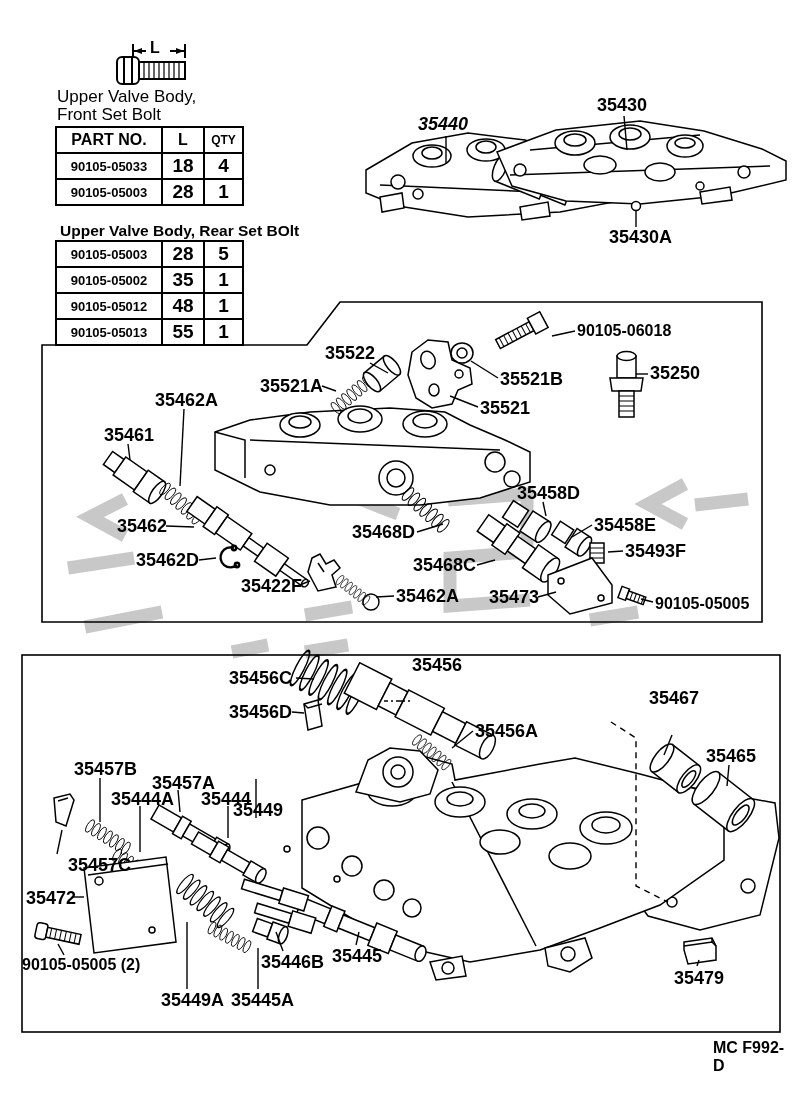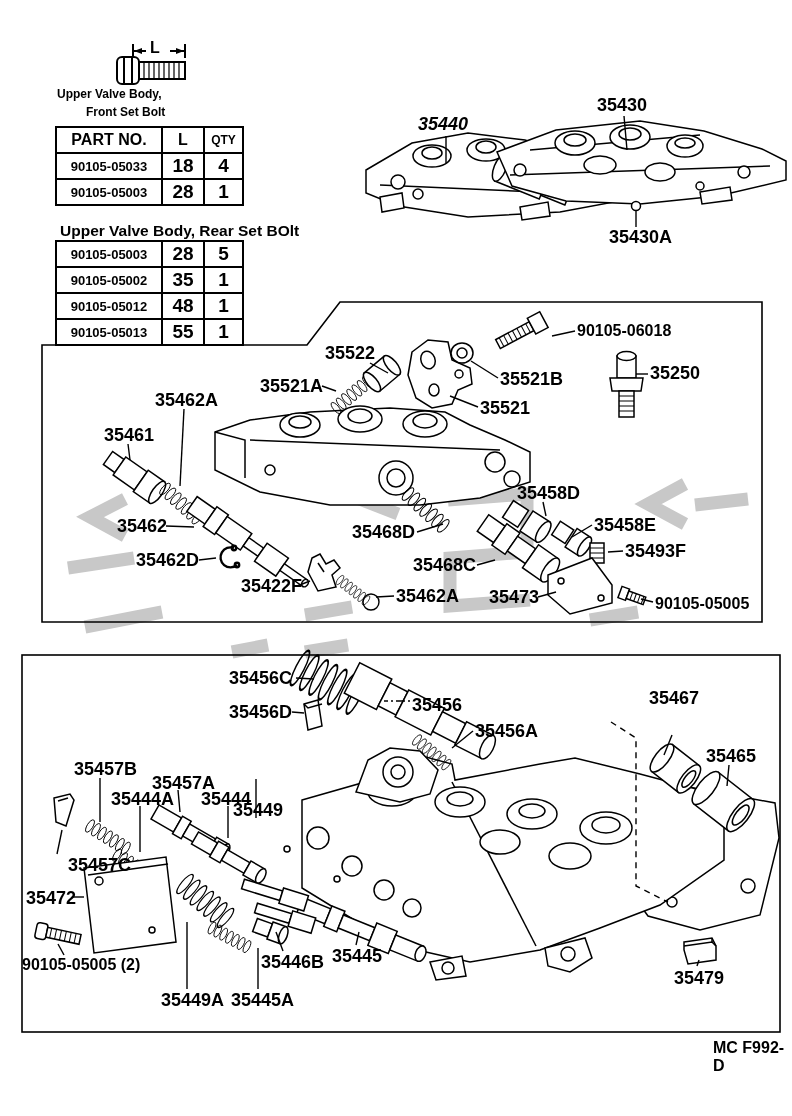--- a/index.html
+++ b/index.html
@@ -2,21 +2,21 @@
 <html><head>
 <meta charset="utf-8">
 <style>
   html,body{margin:0;padding:0;background:#fff;}
   .stage{position:relative;width:792px;height:1116px;background:#ffffff;overflow:hidden;
          font-family:"Liberation Sans", sans-serif;color:#000;}
   svg{position:absolute;left:0;top:0;}
   .plabel{position:absolute;font-weight:bold;font-size:18px;line-height:1;white-space:nowrap;
           letter-spacing:0px;color:#000;}
   .plabel.small{font-size:16px;}
-  .hdg{position:absolute;font-weight:bold;font-size:12px;line-height:1.1;white-space:nowrap;}
+  .hdg{position:absolute;font-weight:normal;font-size:17px;line-height:1.1;white-space:nowrap;}
   .hdg2{position:absolute;font-weight:bold;font-size:15.5px;white-space:nowrap;}
   .dimL{position:absolute;font-weight:bold;font-size:16px;}
   table.tbl{position:absolute;border-collapse:collapse;table-layout:fixed;}
   table.tbl td{border:2px solid #000;text-align:center;font-weight:bold;padding:0;
                height:24px;overflow:hidden;}
   td.c-part{width:104px;font-size:13px;}
   td.c-num{width:40px;font-size:19px;}
   td.c-qty{width:37px;font-size:19px;}
   td.h-part{font-size:16px;border-radius:9px;}
   td.h-l{font-size:16px;}
@@ -476,21 +476,21 @@
     <line x1="697" y1="966" x2="699" y2="960"></line>
     <g stroke-dasharray="6,5">
       <polyline points="611,722 636,738 636,886 668,902"></polyline>
     </g>
   </g>
 </svg>
 
 <span class="dimL" style="left:150px;top:39px;">L</span>
 
 <div class="hdg" style="left:57px;top:88px;">Upper Valve Body,</div>
-<div class="hdg" style="left:57px;top:106px;margin-left:29px;">Front Set Bolt</div>
+<div class="hdg" style="left:57px;top:106px;">Front Set Bolt</div>
 
 <table class="tbl" style="left:55px;top:126px;">
   <tbody>
         <tr>
     <td class="c-part h-part">PART NO.</td>
     <td class="c-num h-l">L</td>
     <td class="c-qty h-qty">QTY</td>
   </tr>
   <tr>
     <td class="c-part">90105-05033</td>
@@ -548,21 +548,21 @@
 <span class="plabel" style="left:241px;top:577px;">35422F</span>
 <span class="plabel" style="left:396px;top:587px;">35462A</span>
 <span class="plabel" style="left:352px;top:523px;">35468D</span>
 <span class="plabel" style="left:517px;top:484px;">35458D</span>
 <span class="plabel" style="left:594px;top:516px;">35458E</span>
 <span class="plabel" style="left:625px;top:542px;">35493F</span>
 <span class="plabel" style="left:413px;top:556px;">35468C</span>
 <span class="plabel" style="left:489px;top:588px;">35473</span>
 <span class="plabel small" style="left:655px;top:596px;">90105-05005</span>
 <span class="plabel" style="left:229px;top:669px;">35456C</span>
-<span class="plabel" style="left:412px;top:696px;">35456</span>
+<span class="plabel" style="left:412px;top:656px;">35456</span>
 <span class="plabel" style="left:229px;top:703px;">35456D</span>
 <span class="plabel" style="left:475px;top:722px;">35456A</span>
 <span class="plabel" style="left:649px;top:689px;">35467</span>
 <span class="plabel" style="left:706px;top:747px;">35465</span>
 <span class="plabel" style="left:74px;top:760px;">35457B</span>
 <span class="plabel" style="left:152px;top:774px;">35457A</span>
 <span class="plabel" style="left:233px;top:761px;margin-top:40px;">35449</span>
 <span class="plabel" style="left:111px;top:790px;">35444A</span>
 <span class="plabel" style="left:201px;top:790px;">35444</span>
 <span class="plabel" style="left:24px;top:856px;padding-left:44px;">35457C</span>

